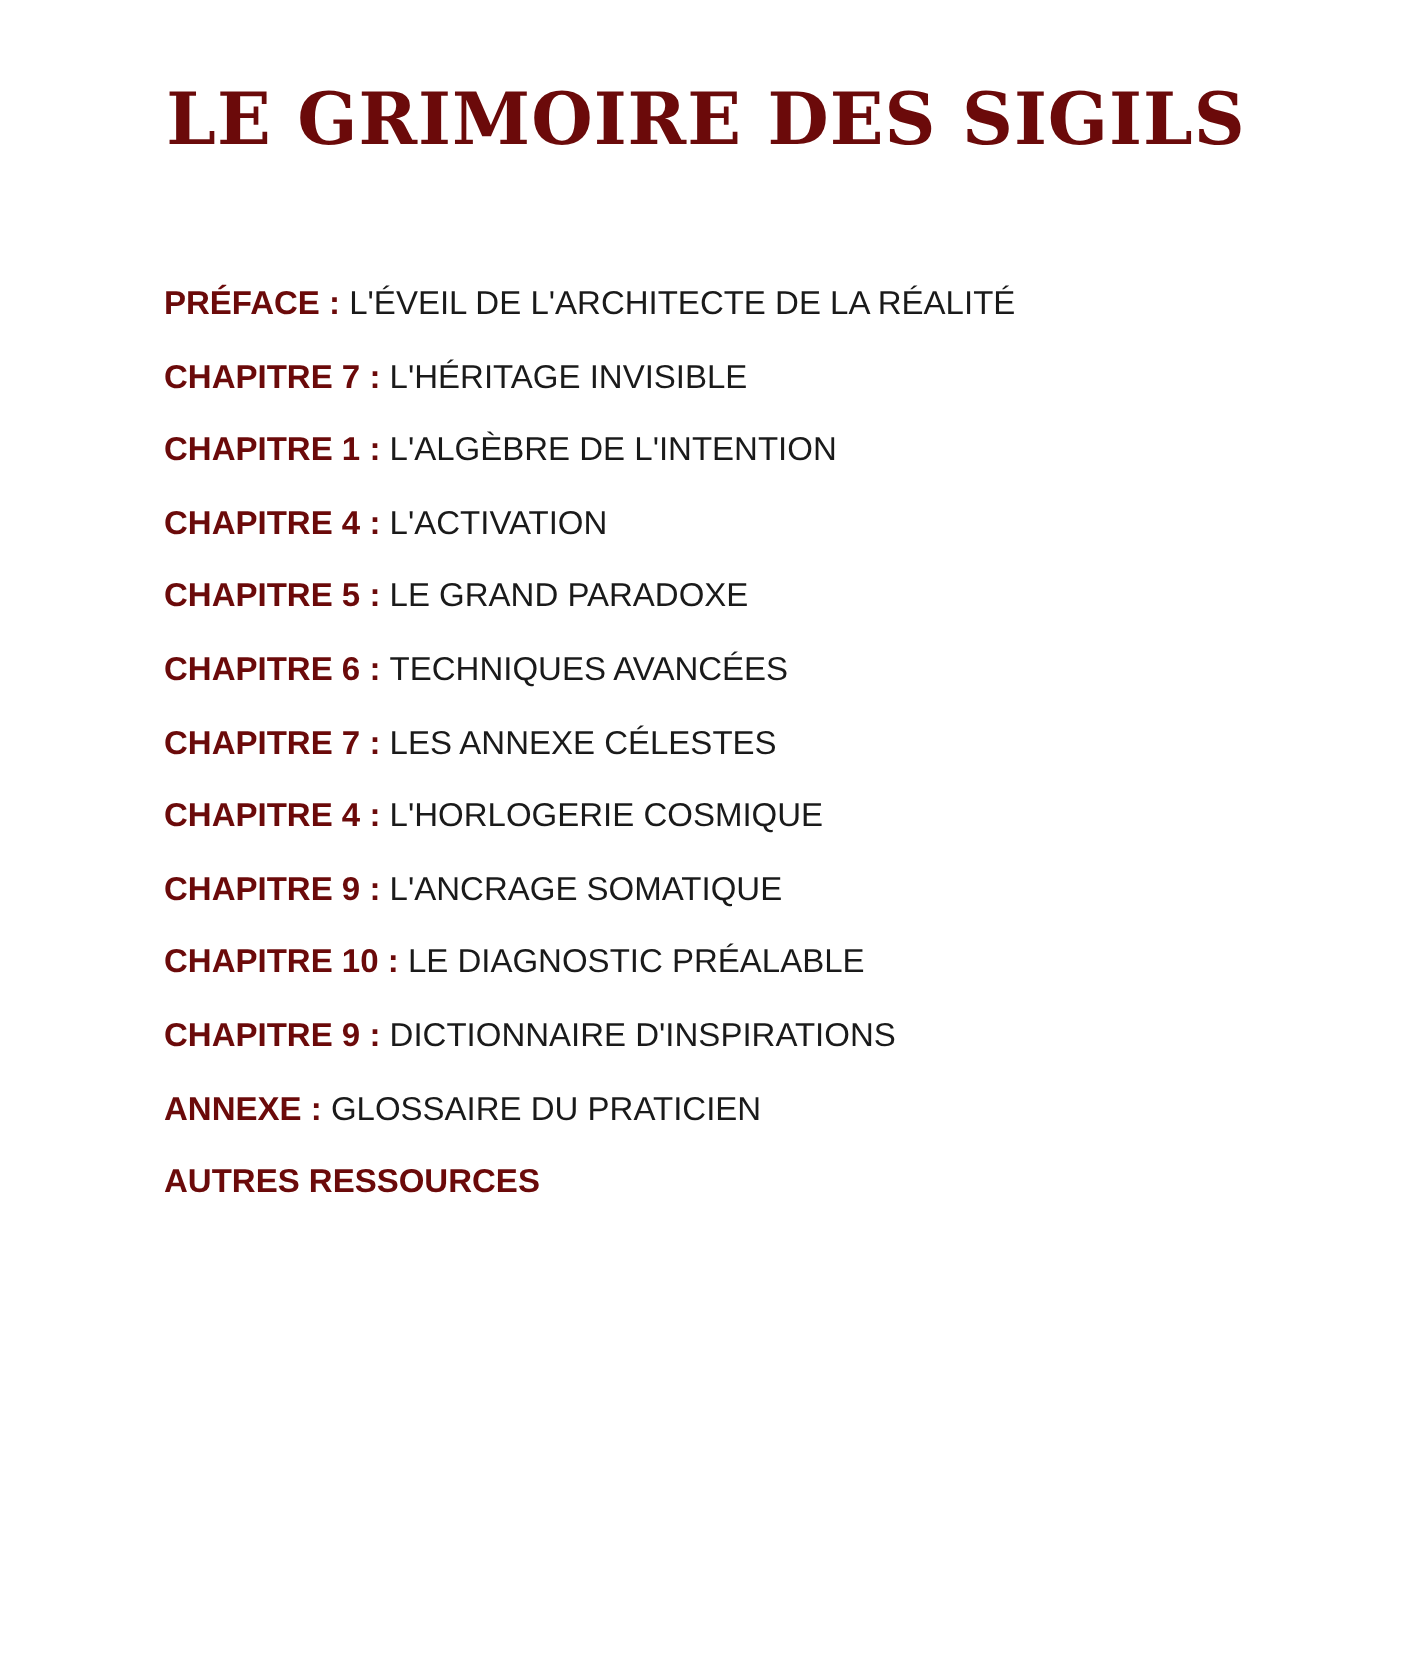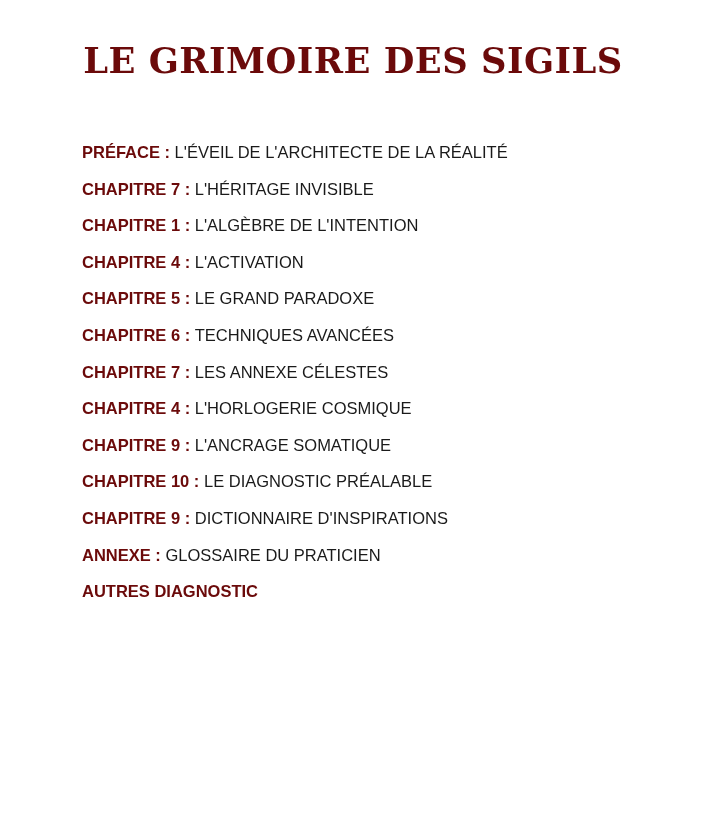--- a/index.html
+++ b/index.html
@@ -69,14 +69,14 @@
   <li class="toc-item"><span class="toc-label">CHAPITRE 1</span><span class="toc-sep"> : </span><span class="toc-text">L'ALGÈBRE DE L'INTENTION</span></li>
   <li class="toc-item"><span class="toc-label">CHAPITRE 4</span><span class="toc-sep"> : </span><span class="toc-text">L'ACTIVATION</span></li>
   <li class="toc-item"><span class="toc-label">CHAPITRE 5</span><span class="toc-sep"> : </span><span class="toc-text">LE GRAND PARADOXE</span></li>
   <li class="toc-item"><span class="toc-label">CHAPITRE 6</span><span class="toc-sep"> : </span><span class="toc-text">TECHNIQUES AVANCÉES</span></li>
   <li class="toc-item"><span class="toc-label">CHAPITRE 7</span><span class="toc-sep"> : </span><span class="toc-text">LES ANNEXE CÉLESTES</span></li>
   <li class="toc-item"><span class="toc-label">CHAPITRE 4</span><span class="toc-sep"> : </span><span class="toc-text">L'HORLOGERIE COSMIQUE</span></li>
   <li class="toc-item"><span class="toc-label">CHAPITRE 9</span><span class="toc-sep"> : </span><span class="toc-text">L'ANCRAGE SOMATIQUE</span></li>
   <li class="toc-item"><span class="toc-label">CHAPITRE 10</span><span class="toc-sep"> : </span><span class="toc-text">LE DIAGNOSTIC PRÉALABLE</span></li>
   <li class="toc-item"><span class="toc-label">CHAPITRE 9</span><span class="toc-sep"> : </span><span class="toc-text">DICTIONNAIRE D'INSPIRATIONS</span></li>
   <li class="toc-item"><span class="toc-label">ANNEXE</span><span class="toc-sep"> : </span><span class="toc-text">GLOSSAIRE DU PRATICIEN</span></li>
-  <li class="toc-item"><span class="toc-label">AUTRES DIAGNOSTIC</span></li>
+  <li class="toc-item"><span class="toc-label">AUTRES RESSOURCES</span></li>
 </ul>
 
 </body></html>

